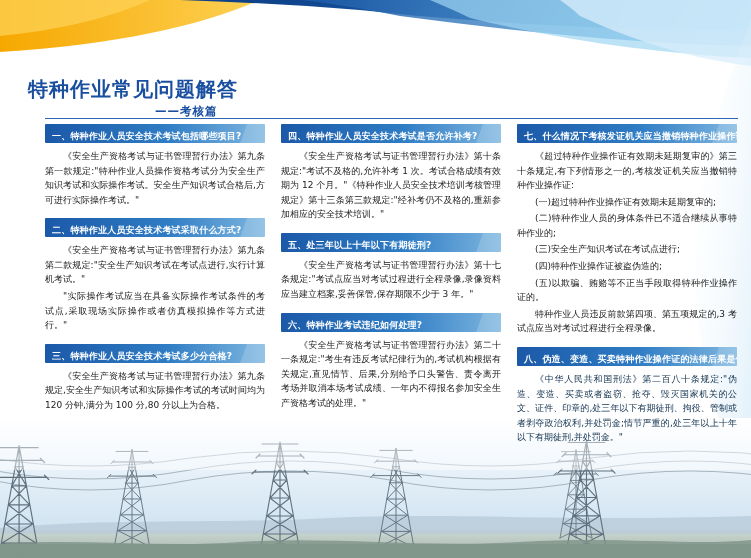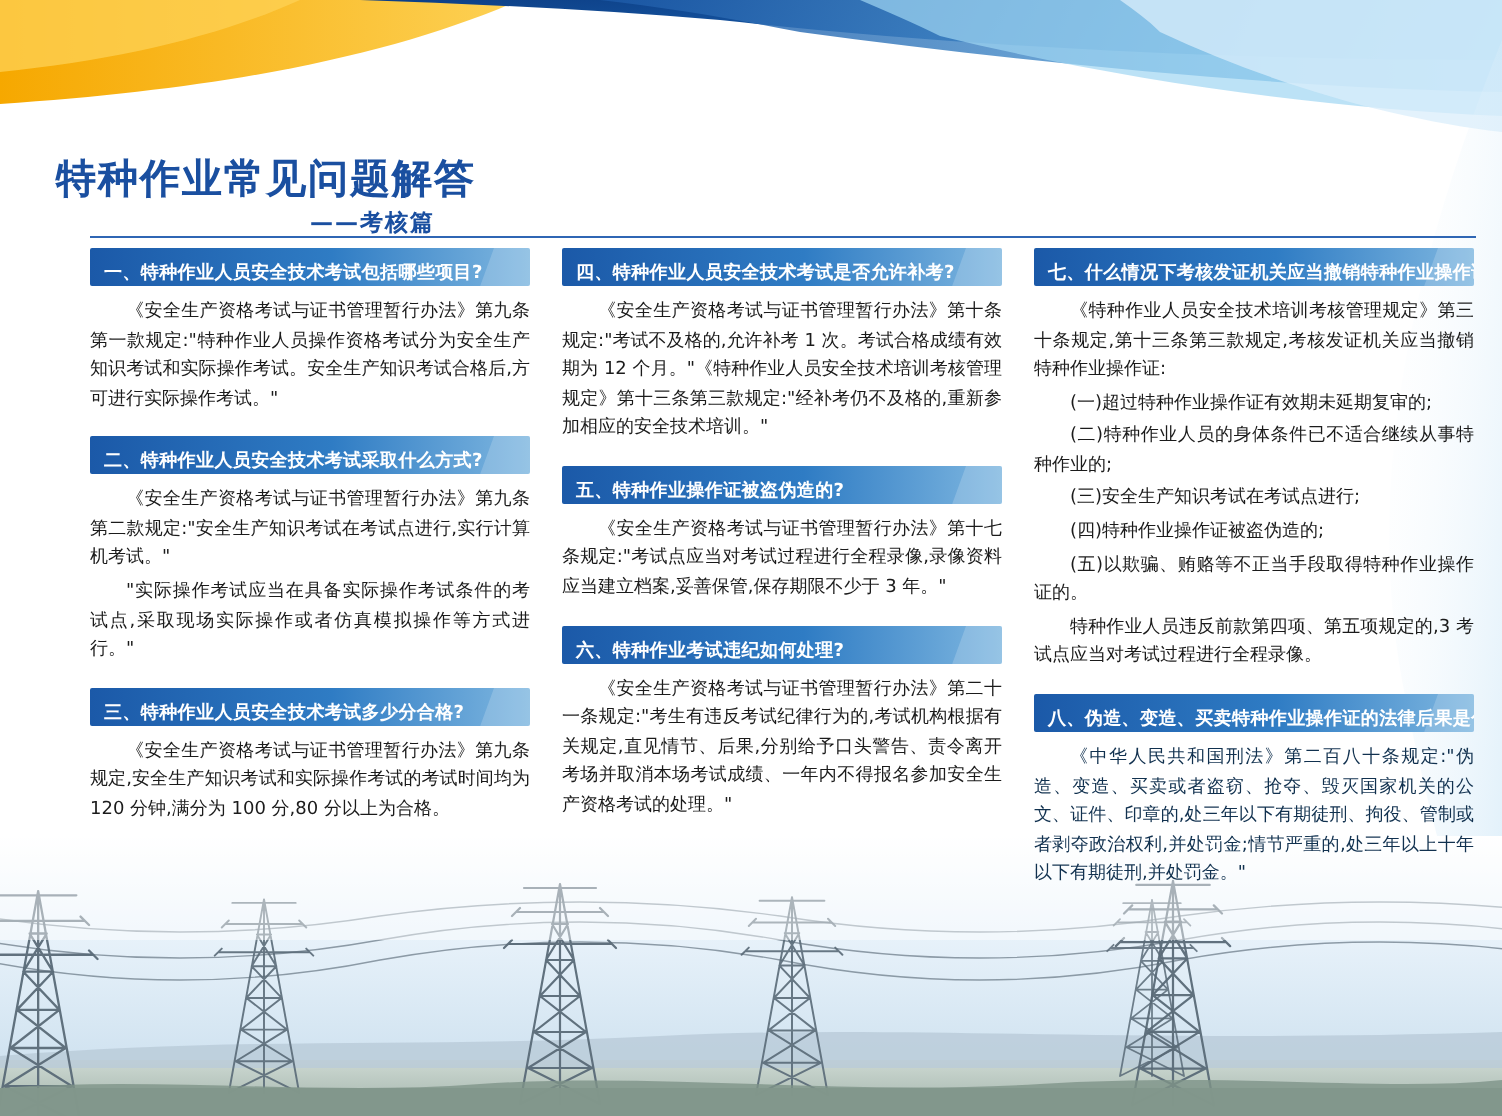--- a/index.html
+++ b/index.html
@@ -265,21 +265,21 @@
         <div class="qa-head">
           <span>四、特种作业人员安全技术考试是否允许补考?</span>
         </div>
         <div class="qa-body">
           <p class="qa-para">《安全生产资格考试与证书管理暂行办法》第十条规定:"考试不及格的,允许补考 1 次。考试合格成绩有效期为 12 个月。"《特种作业人员安全技术培训考核管理规定》第十三条第三款规定:"经补考仍不及格的,重新参加相应的安全技术培训。"</p>
         </div>
       </div>
 
       <div class="qa-block">
         <div class="qa-head">
-          <span>五、特种作业操作证被盗伪造的?</span>
+          <span>五、处三年以上十年以下有期徒刑?</span>
         </div>
         <div class="qa-body">
           <p class="qa-para">《安全生产资格考试与证书管理暂行办法》第十七条规定:"考试点应当对考试过程进行全程录像,录像资料应当建立档案,妥善保管,保存期限不少于 3 年。"</p>
         </div>
       </div>
 
       <div class="qa-block">
         <div class="qa-head">
           <span>六、特种作业考试违纪如何处理?</span>
         </div>
@@ -290,21 +290,21 @@
 
     </div>
 
     <div class="col">
 
       <div class="qa-block">
         <div class="qa-head">
           <span>七、什么情况下考核发证机关应当撤销特种作业操作证?</span>
         </div>
         <div class="qa-body">
-          <p class="qa-para">《特种作业人员安全技术培训考核管理规定》第三十条规定,第十三条第三款规定,考核发证机关应当撤销特种作业操作证:</p>
+          <p class="qa-para">《超过特种作业操作证有效期未延期复审的》第三十条规定,有下列情形之一的,考核发证机关应当撤销特种作业操作证:</p>
           <p class="qa-para sub">(一)超过特种作业操作证有效期未延期复审的;</p>
           <p class="qa-para sub">(二)特种作业人员的身体条件已不适合继续从事特种作业的;</p>
           <p class="qa-para sub">(三)安全生产知识考试在考试点进行;</p>
           <p class="qa-para sub">(四)特种作业操作证被盗伪造的;</p>
           <p class="qa-para sub">(五)以欺骗、贿赂等不正当手段取得特种作业操作证的。</p>
           <p class="qa-para">特种作业人员违反前款第四项、第五项规定的,3 考试点应当对考试过程进行全程录像。</p>
         </div>
       </div>
 
       <div class="qa-block">

